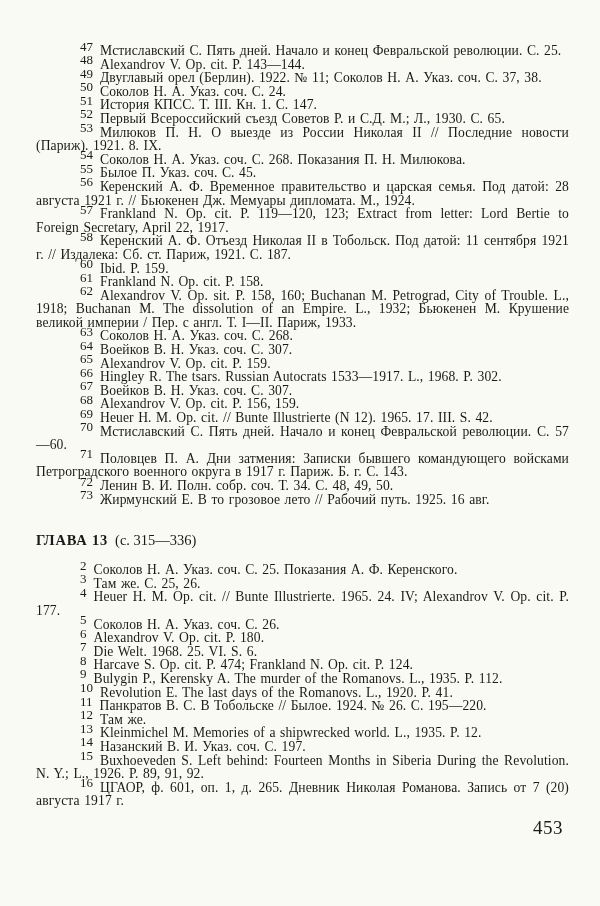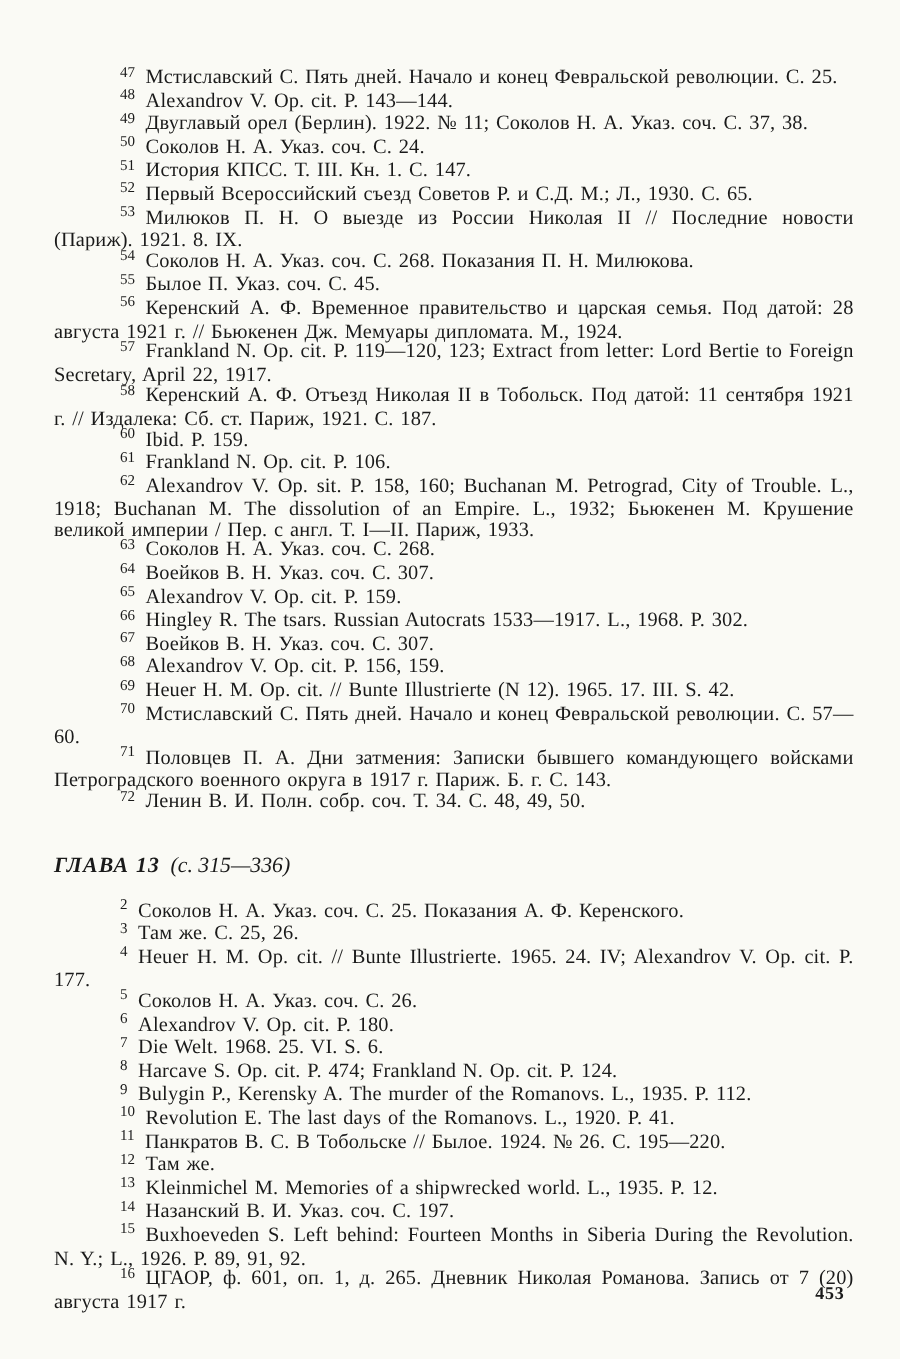--- a/index.html
+++ b/index.html
@@ -24,79 +24,78 @@
   p.note{
     margin:0;
     font-size:13.6px;
     line-height:13.6px;
     text-align:justify;
     text-indent:44px;
     word-spacing:1px;
     letter-spacing:0.1px;
   }
   .fn-num{
-    font-size:10px;
+    font-size:13px;
     position:relative;
     top:-4.5px;
     margin-right:7px;
     letter-spacing:0;
   }
   .it{}
   .chapter-heading{
     margin:26px 0 15px 0;
     font-size:14.5px;
     line-height:16px;
     text-align:left;
-    font-style:italic;
   }
   .chapter-heading .bold{
     font-weight:bold;
     letter-spacing:0.8px;
   }
   .chapter-heading .pages{
     margin-left:7px;
   }
   .page-number{
     position:absolute;
-    top:855px;right:37px;
-    font-size:12px;
+    top:817px;right:37px;
+    font-size:19px;
     letter-spacing:0.5px;
-    font-weight:bold;
   }
 </style>
 </head>
 <body>
 
 <div class="page">
   <main class="content">
       <p class="note"><span class="fn-num">47</span><span class="it">Мстиславский С.</span><span> Пять дней. Начало и конец Февральской революции. С. 25.</span></p>
       <p class="note"><span class="fn-num">48</span><span class="it">Alexandrov V.</span><span> Op. cit. P. 143—144.</span></p>
       <p class="note"><span class="fn-num">49</span><span>Двуглавый орел (Берлин). 1922. № 11; </span><span class="it">Соколов Н. А.</span><span> Указ. соч. С. 37, 38.</span></p>
       <p class="note"><span class="fn-num">50</span><span class="it">Соколов Н. А.</span><span> Указ. соч. С. 24.</span></p>
       <p class="note"><span class="fn-num">51</span><span>История КПСС. Т. III. Кн. 1. С. 147.</span></p>
       <p class="note"><span class="fn-num">52</span><span>Первый Всероссийский съезд Советов Р. и С.Д. М.; Л., 1930. С. 65.</span></p>
       <p class="note"><span class="fn-num">53</span><span class="it">Милюков П. Н.</span><span> О выезде из России Николая II // Последние новости (Париж). 1921. 8. IX.</span></p>
       <p class="note"><span class="fn-num">54</span><span class="it">Соколов Н. А.</span><span> Указ. соч. С. 268. Показания П. Н. Милюкова.</span></p>
       <p class="note"><span class="fn-num">55</span><span class="it">Былое П.</span><span> Указ. соч. С. 45.</span></p>
       <p class="note"><span class="fn-num">56</span><span class="it">Керенский А. Ф.</span><span> Временное правительство и царская семья. Под датой: 28 августа 1921 г. // </span><span class="it">Бьюкенен Дж.</span><span> Мемуары дипломата. М., 1924.</span></p>
       <p class="note"><span class="fn-num">57</span><span class="it">Frankland N.</span><span> Op. cit. P. 119—120, 123; Extract from letter: Lord Bertie to Foreign Secretary, April 22, 1917.</span></p>
       <p class="note"><span class="fn-num">58</span><span class="it">Керенский А. Ф.</span><span> Отъезд Николая II в Тобольск. Под датой: 11 сентября 1921 г. // Издалека: Сб. ст. Париж, 1921. С. 187.</span></p>
       <p class="note"><span class="fn-num">60</span><span>Ibid. P. 159.</span></p>
-      <p class="note"><span class="fn-num">61</span><span class="it">Frankland N.</span><span> Op. cit. P. 106.</span></p>
+      <p class="note"><span class="fn-num">61</span><span class="it">Frankland N.</span><span> Op. cit. P. 158.</span></p>
       <p class="note"><span class="fn-num">62</span><span class="it">Alexandrov V.</span><span> Op. sit. P. 158, 160; </span><span class="it">Buchanan M.</span><span> Petrograd, City of Trouble. L., 1918; </span><span class="it">Buchanan M.</span><span> The dissolution of an Empire. L., 1932; </span><span class="it">Бьюкенен М.</span><span> Крушение великой империи / Пер. с англ. Т. I—II. Париж, 1933.</span></p>
       <p class="note"><span class="fn-num">63</span><span class="it">Соколов Н. А.</span><span> Указ. соч. С. 268.</span></p>
       <p class="note"><span class="fn-num">64</span><span class="it">Воейков В. Н.</span><span> Указ. соч. С. 307.</span></p>
       <p class="note"><span class="fn-num">65</span><span class="it">Alexandrov V.</span><span> Op. cit. P. 159.</span></p>
       <p class="note"><span class="fn-num">66</span><span class="it">Hingley R.</span><span> The tsars. Russian Autocrats 1533—1917. L., 1968. P. 302.</span></p>
       <p class="note"><span class="fn-num">67</span><span class="it">Воейков В. Н.</span><span> Указ. соч. С. 307.</span></p>
       <p class="note"><span class="fn-num">68</span><span class="it">Alexandrov V.</span><span> Op. cit. P. 156, 159.</span></p>
       <p class="note"><span class="fn-num">69</span><span class="it">Heuer H. M.</span><span> Op. cit. // Bunte Illustrierte (N 12). 1965. 17. III. S. 42.</span></p>
       <p class="note"><span class="fn-num">70</span><span class="it">Мстиславский С.</span><span> Пять дней. Начало и конец Февральской революции. С. 57—60.</span></p>
       <p class="note"><span class="fn-num">71</span><span class="it">Половцев П. А.</span><span> Дни затмения: Записки бывшего командующего войсками Петроградского военного округа в 1917 г. Париж. Б. г. С. 143.</span></p>
       <p class="note"><span class="fn-num">72</span><span class="it">Ленин В. И.</span><span> Полн. собр. соч. Т. 34. С. 48, 49, 50.</span></p>
+      <p class="note"><span class="fn-num">73</span><span class="it">Жирмунский Е.</span><span> В то грозовое лето // Рабочий путь. 1925. 16 авг.</span></p>
       <div class="chapter-heading"><span class="bold">ГЛАВА 13</span><span class="pages">(с. 315—336)</span></div>
       <p class="note"><span class="fn-num">2</span><span class="it">Соколов Н. А.</span><span> Указ. соч. С. 25. Показания А. Ф. Керенского.</span></p>
       <p class="note"><span class="fn-num">3</span><span>Там же. С. 25, 26.</span></p>
       <p class="note"><span class="fn-num">4</span><span class="it">Heuer H. M.</span><span> Op. cit. // Bunte Illustrierte. 1965. 24. IV; </span><span class="it">Alexandrov V.</span><span> Op. cit. P. 177.</span></p>
       <p class="note"><span class="fn-num">5</span><span class="it">Соколов Н. А.</span><span> Указ. соч. С. 26.</span></p>
       <p class="note"><span class="fn-num">6</span><span class="it">Alexandrov V.</span><span> Op. cit. P. 180.</span></p>
       <p class="note"><span class="fn-num">7</span><span>Die Welt. 1968. 25. VI. S. 6.</span></p>
       <p class="note"><span class="fn-num">8</span><span class="it">Harcave S.</span><span> Op. cit. P. 474; </span><span class="it">Frankland N.</span><span> Op. cit. P. 124.</span></p>
       <p class="note"><span class="fn-num">9</span><span class="it">Bulygin P., Kerensky A.</span><span> The murder of the Romanovs. L., 1935. P. 112.</span></p>
       <p class="note"><span class="fn-num">10</span><span class="it">Revolution E.</span><span> The last days of the Romanovs. L., 1920. P. 41.</span></p>

